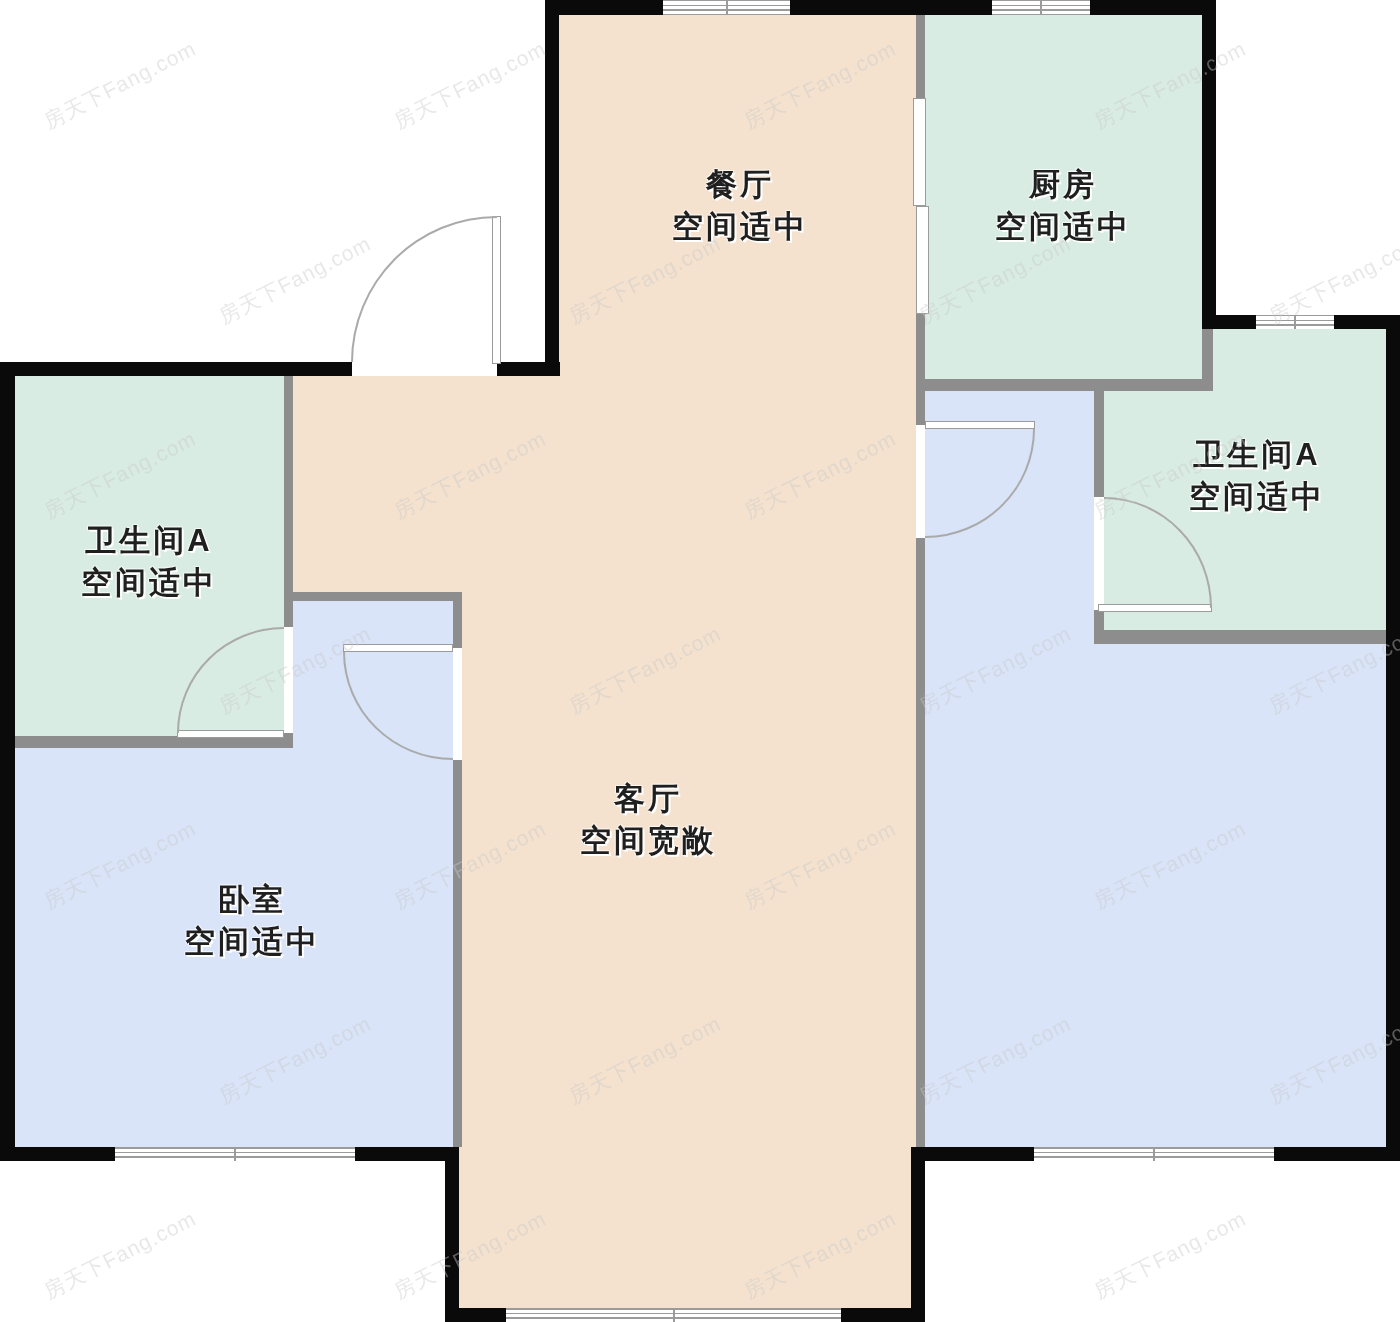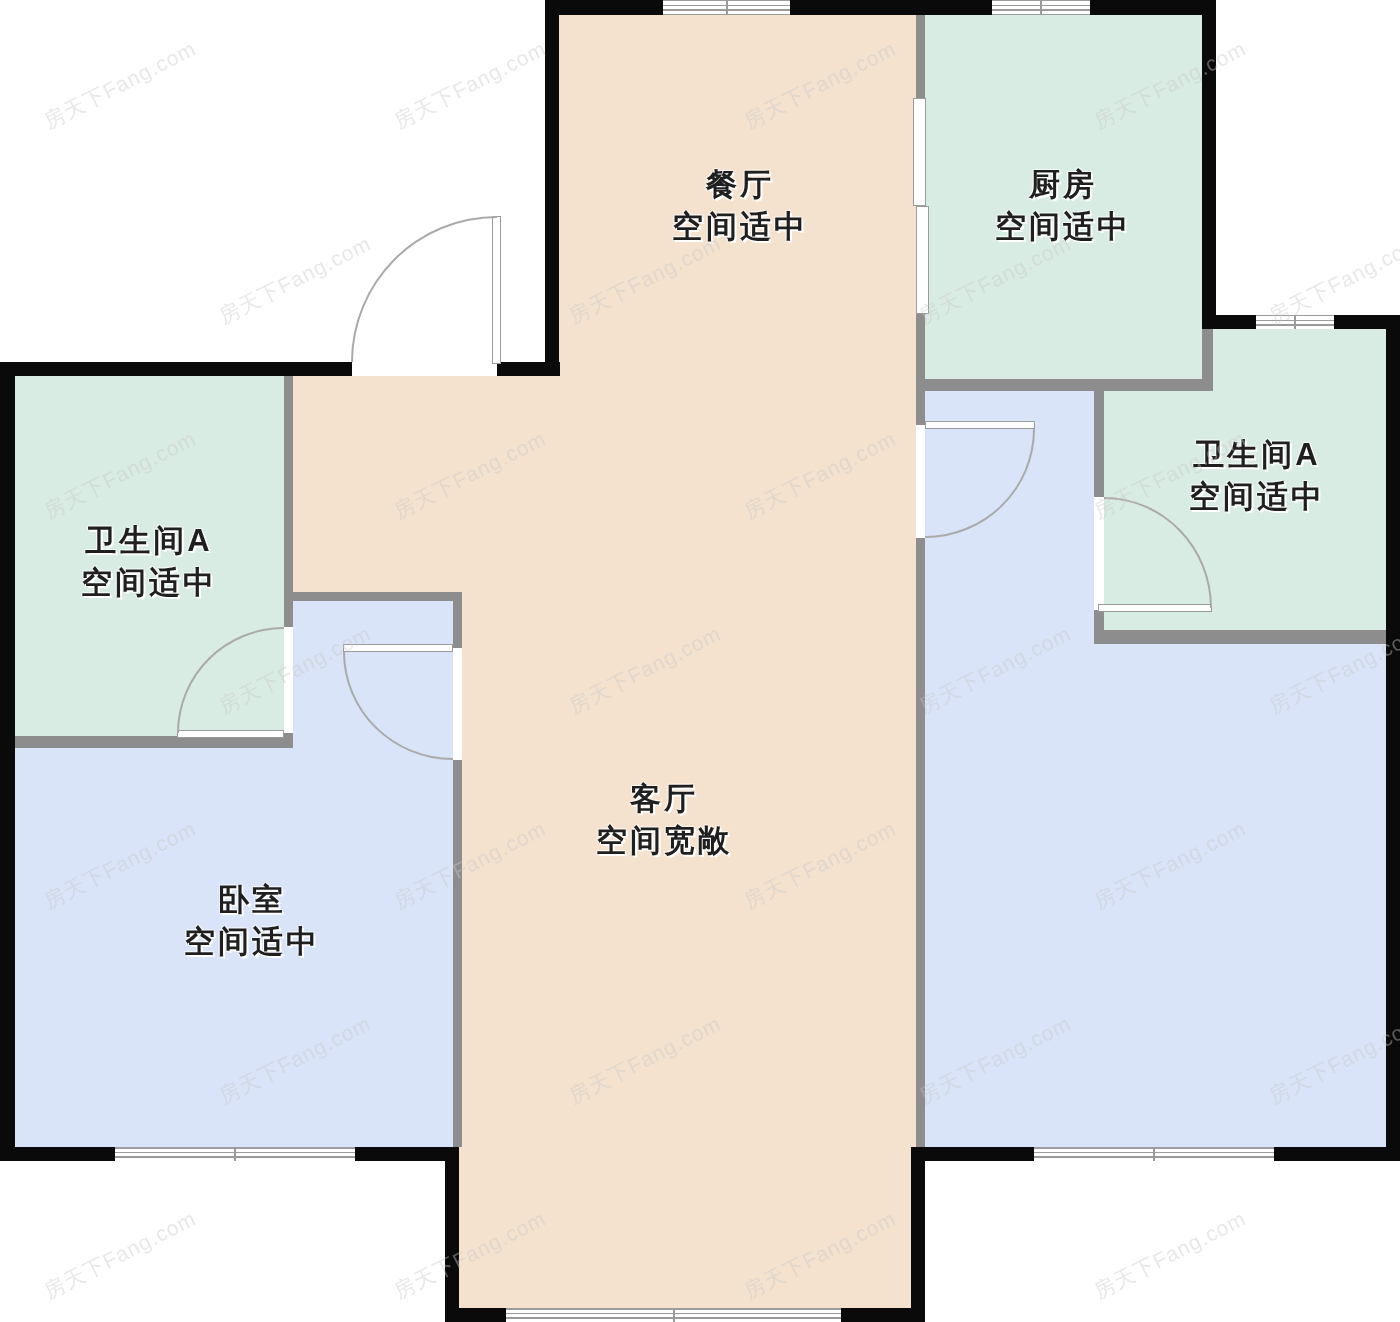--- a/index.html
+++ b/index.html
@@ -144,21 +144,21 @@
     <div>空间适中</div>
   </div>
   <div class="label" style="left:1257px;top:476px">
     <div>卫生间A</div>
     <div>空间适中</div>
   </div>
   <div class="label" style="left:149px;top:562px">
     <div>卫生间A</div>
     <div>空间适中</div>
   </div>
-  <div class="label" style="left:664px;top:820px">
+  <div class="label" style="left:648px;top:820px">
     <div>客厅</div>
     <div>空间宽敞</div>
   </div>
   <div class="label" style="left:252px;top:921px">
     <div>卧室</div>
     <div>空间适中</div>
   </div>
 
 <div class="wm" style="left: 120px; top: 85px;">房天下Fang.com</div>
     <div class="wm" style="left: 470px; top: 85px;">房天下Fang.com</div>

